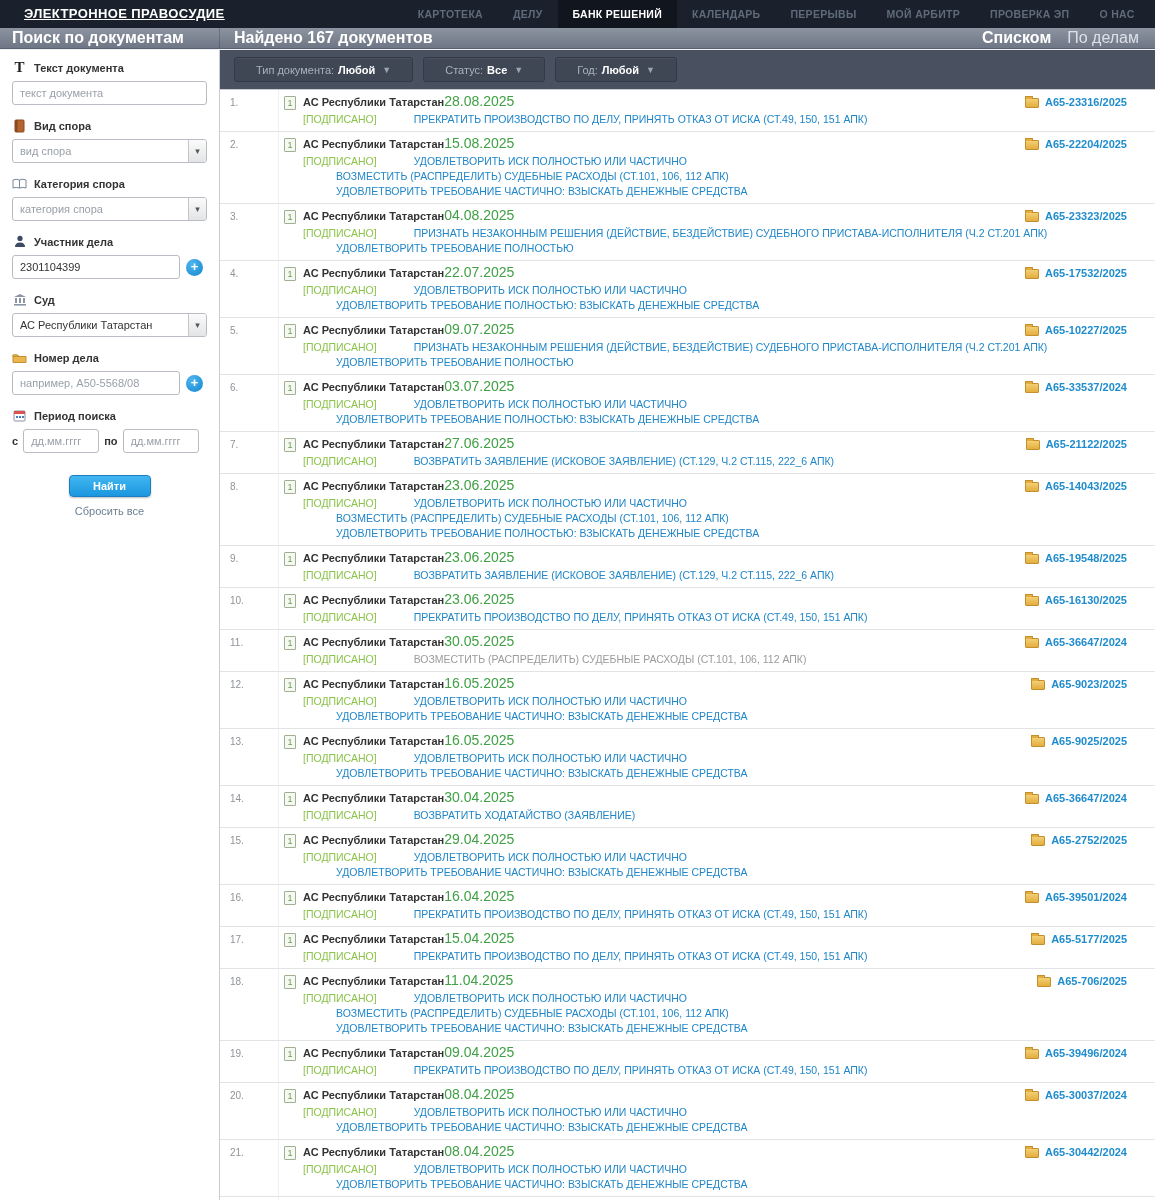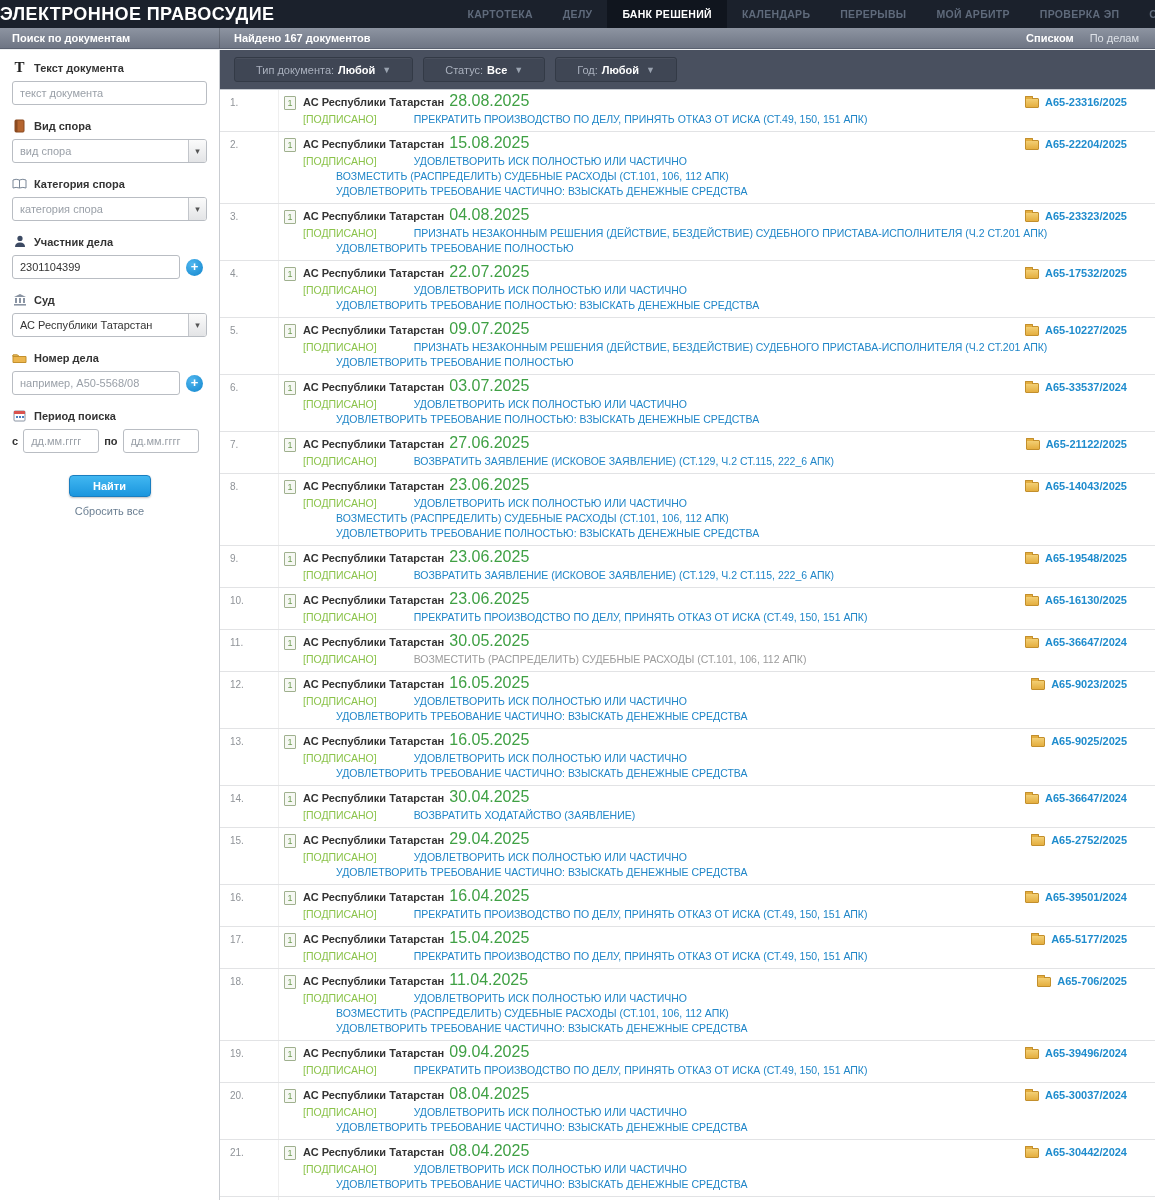--- a/index.html
+++ b/index.html
@@ -2,31 +2,31 @@
 <html><head>
 <meta charset="utf-8">
 <style>
   * { margin:0; padding:0; box-sizing:border-box; }
   html,body { width:1155px; height:1200px; overflow:hidden; background:#eef0f2;
               font-family:"Liberation Sans", sans-serif; }
 
   
   .topbar { position:absolute; left:0; top:0; width:1155px; height:28px;
             background:#1b212c; display:flex; align-items:stretch; }
-  .brand { color:#ffffff; font-size:18px; font-weight:bold; letter-spacing:.4px;
-           line-height:28px; white-space:nowrap; }
+  .brand { color:#ffffff; font-size:13px; font-weight:bold; letter-spacing:.4px;
+           line-height:28px; padding-left:24px; white-space:nowrap;text-decoration:underline; }
   .topnav { display:flex; margin-left:178px; }
   .topnav .nav-item { color:#5f6a7b; font-size:10.5px; font-weight:bold; letter-spacing:.3px;
            line-height:28px; padding:0 15px; white-space:nowrap; cursor:pointer; }
   .topnav .nav-item.active { background:#10151e; color:#ffffff; }
 
   
   .subbar { position:absolute; left:0; top:28px; width:1155px; height:21px;
             background:linear-gradient(#8d94a1,#6e7584); border-bottom:1px solid #5a6170;
-            display:flex; color:#fff; font-size:11px; }
+            display:flex; color:#fff; font-size:16px;align-items:flex-end; }
   .subbar-left { width:220px; font-weight:bold; line-height:21px; padding-left:12px;
                  border-right:1px solid rgba(0,0,0,.18); }
   .subbar-mid { flex:1; line-height:21px; padding-left:14px; font-weight:bold; }
   .subbar-right { line-height:21px; white-space:nowrap; padding-right:0; }
   .view-link { margin-right:16px; cursor:pointer; }
   .view-link.active { font-weight:bold; color:#ffffff; }
   .view-link.alt { color:#dde1e7; }
 
   
   .sidebar { position:absolute; left:0; top:50px; width:220px; height:1150px;
@@ -80,21 +80,21 @@
   .results { background:#fff; }
   .row { position:relative; border-bottom:1px solid #e2e3e5; padding:4px 150px 5px 83px; }
   .row::before { content:""; position:absolute; left:58px; top:0; bottom:0;
                  border-left:1px solid #efefef; }
   .row .num { position:absolute; left:10px; top:7px; font-size:10px; color:#8f9398; }
   .inst-icon { position:absolute; left:64px; top:6px; width:12px; height:14px;
       background:#f6f8f3; border:1px solid #9fb08e; border-radius:1px;
       font-size:9px; color:#6f9c54; text-align:center; line-height:13px; }
   .row-head { line-height:14px; margin-bottom:2px; white-space:nowrap; }
   .court { font-size:11px; font-weight:bold; color:#333; text-decoration:none; cursor:pointer; }
-  .rdate { font-size:16px; color:#3fa044; margin-left:5px; }
+  .rdate { font-size:14px; color:#3fa044; }
   .res-line { line-height:13px; white-space:nowrap; }
   .signed { color:#8bc34a; font-size:10.5px; margin-right:4px; }
   .res { color:#2086c8; font-size:10.5px; text-decoration:none; cursor:pointer;padding-left:33px; }
   .row.muted .res { color:#9b9b9b; cursor:default; }
   .row-case { position:absolute; right:28px; top:6px; display:flex; align-items:center; gap:6px; }
   .folder-icon { position:relative; width:14px; height:10px; background:linear-gradient(#f3cf74,#e4ae3f);
       border:1px solid #c38f2c; border-radius:1px; margin-top:2px; }
   .folder-icon::before { content:""; position:absolute; left:-1px; top:-3px; width:6px; height:2px;
       background:#e4ae3f; border:1px solid #c38f2c; border-bottom:none; border-radius:1px 1px 0 0; }
   .case-link { font-size:11px; font-weight:bold; color:#1f8ccd; text-decoration:none; cursor:pointer; }

